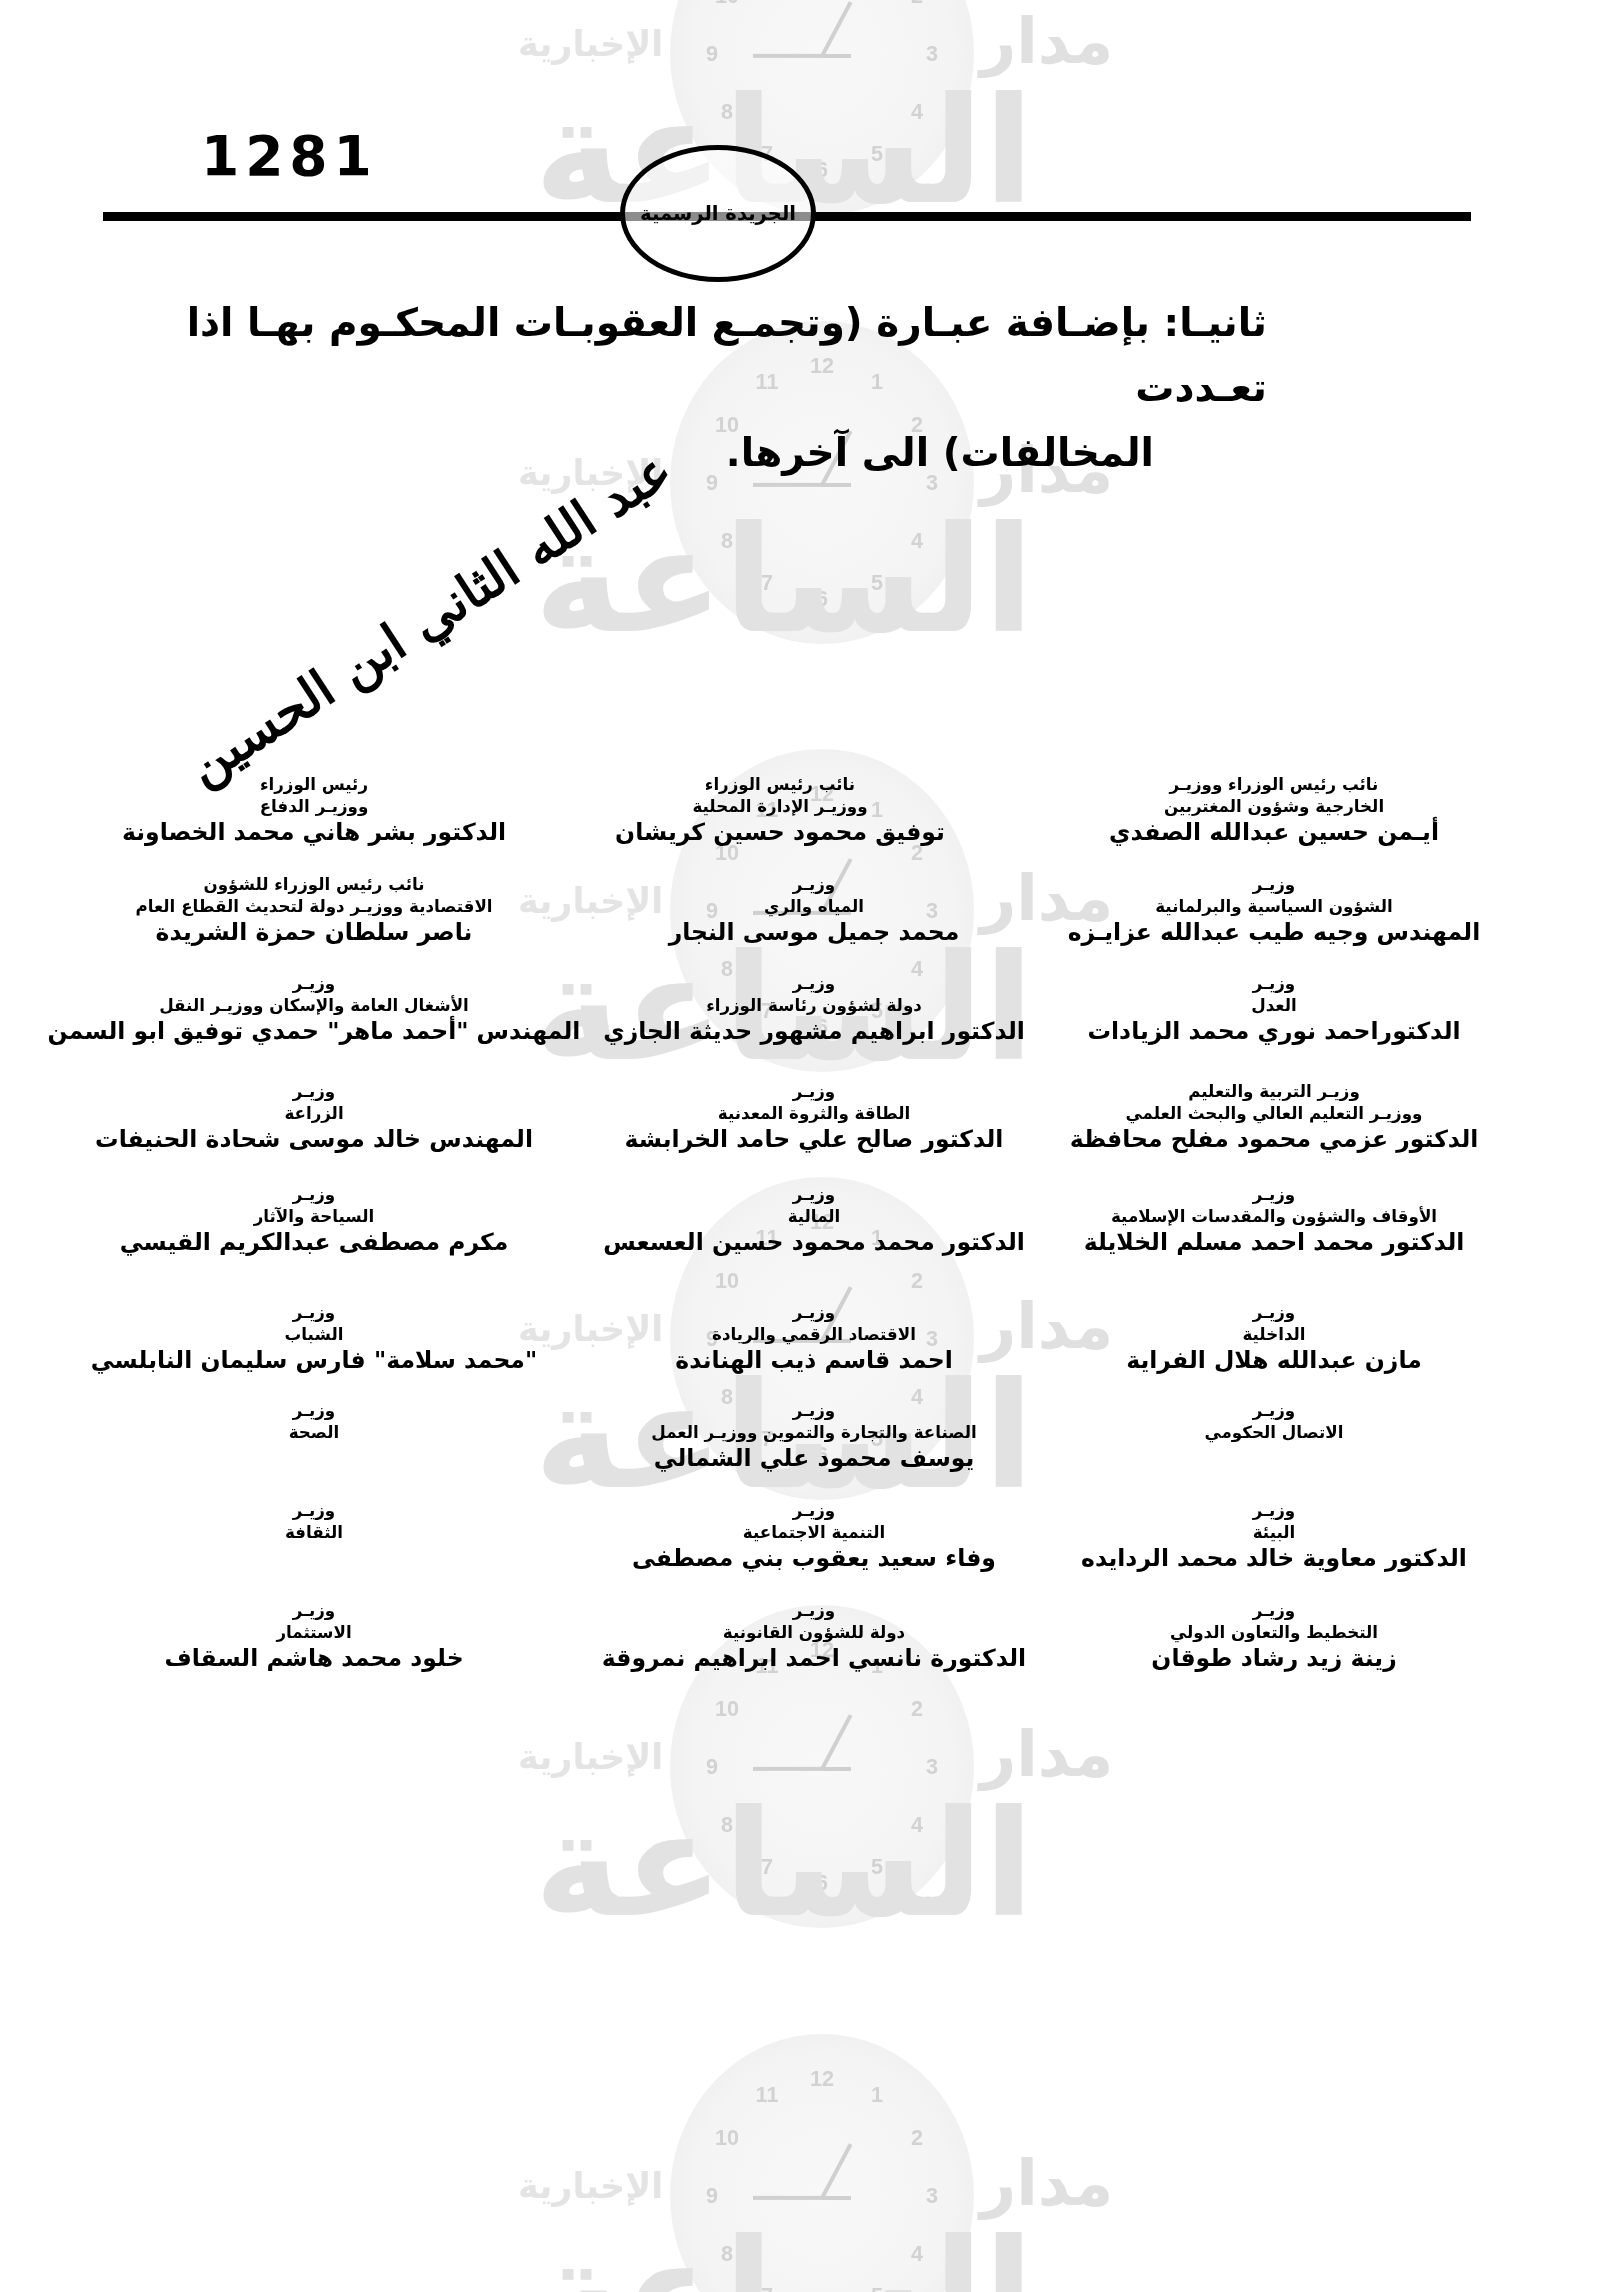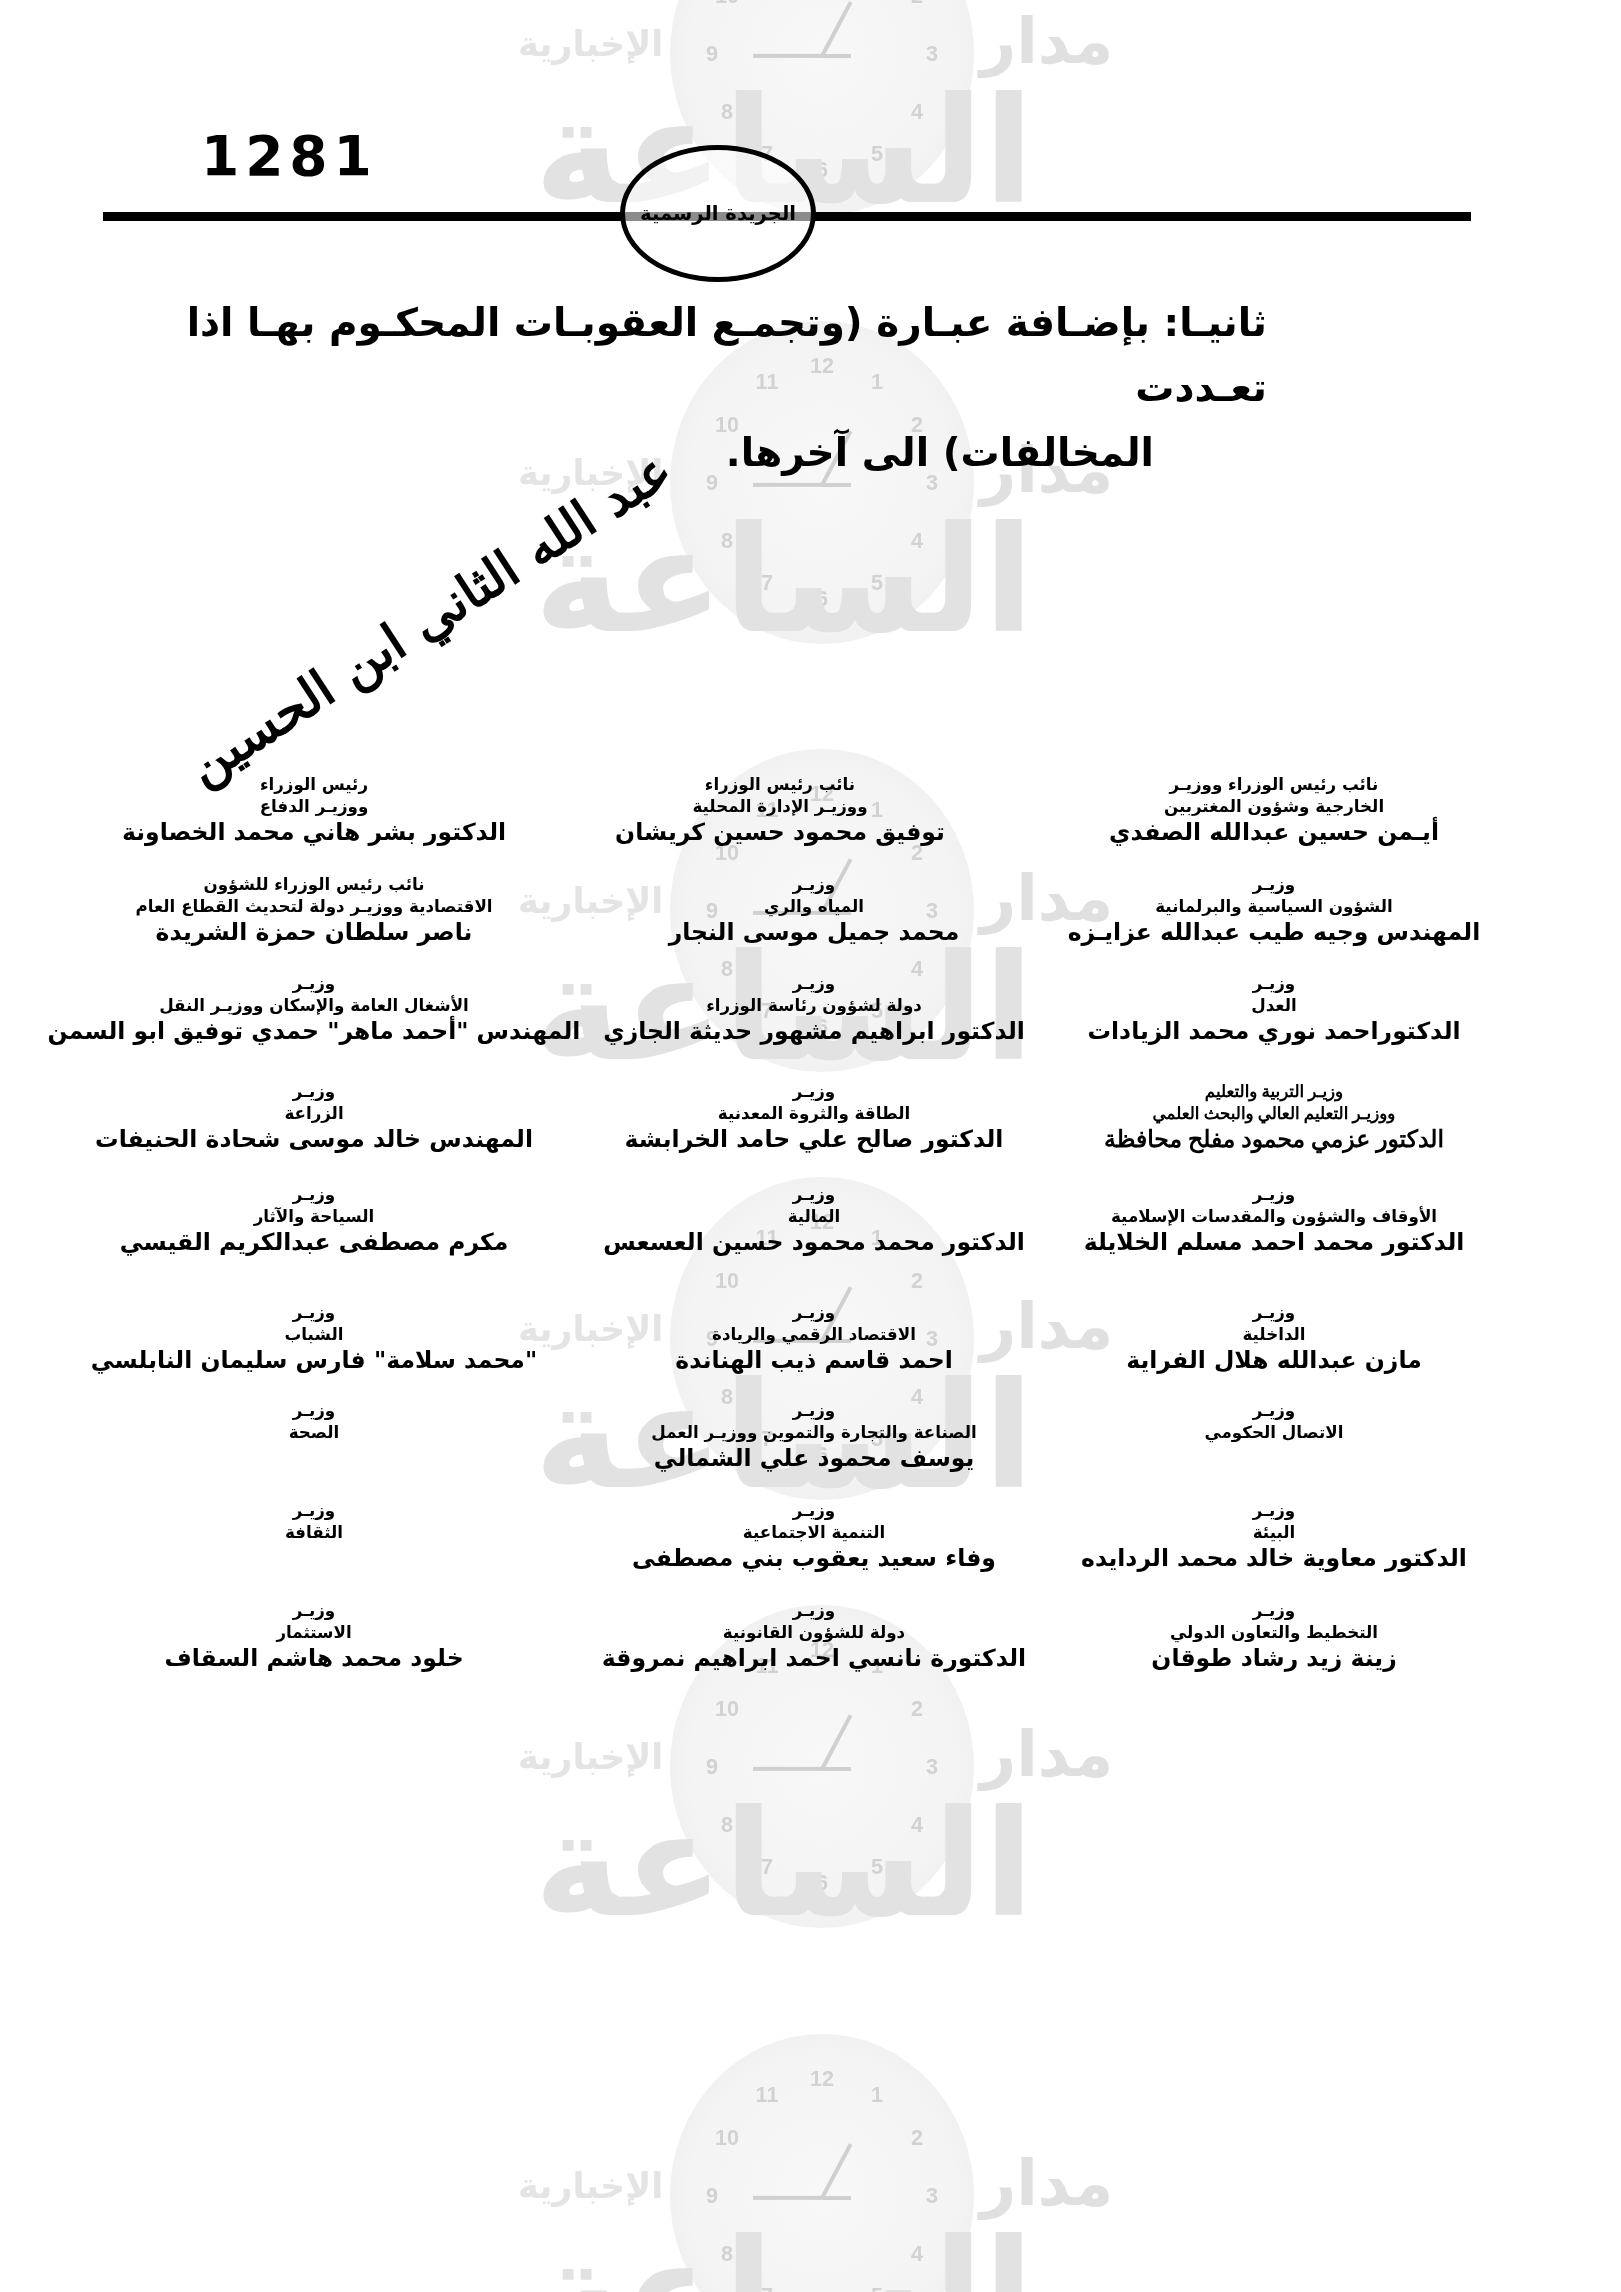--- a/index.html
+++ b/index.html
@@ -226,21 +226,21 @@
     <div class="minister" style="left: 1274px; top: 874px;">
       <div class="t1">وزيـر</div>
       <div class="t2">الشؤون السياسية والبرلمانية</div>
       <div class="name">المهندس وجيه طيب عبدالله عزايـزه</div>
     </div>
     <div class="minister" style="left: 1274px; top: 973px;">
       <div class="t1">وزيـر</div>
       <div class="t2">العدل</div>
       <div class="name">الدكتوراحمد نوري محمد الزيادات</div>
     </div>
-    <div class="minister" style="left: 1274px; top: 1081px; font-family: Liberation Serif, serif;">
+    <div class="minister" style="left: 1274px; top: 1081px;">
       <div class="t1">وزيـر التربية والتعليم</div>
       <div class="t2">ووزيـر التعليم العالي والبحث العلمي</div>
       <div class="name">الدكتور عزمي محمود مفلح محافظة</div>
     </div>
     <div class="minister" style="left: 1274px; top: 1184px;">
       <div class="t1">وزيـر</div>
       <div class="t2">الأوقاف والشؤون والمقدسات الإسلامية</div>
       <div class="name">الدكتور محمد احمد مسلم الخلايلة</div>
     </div>
     <div class="minister" style="left: 1274px; top: 1302px;">

